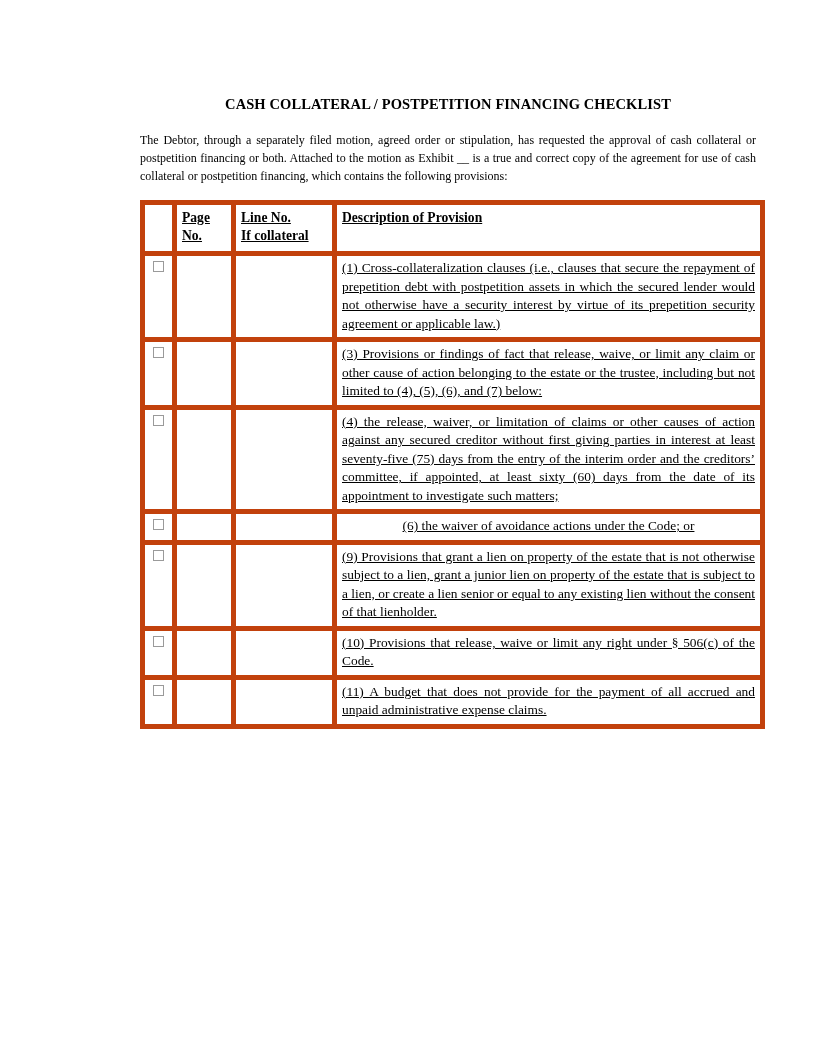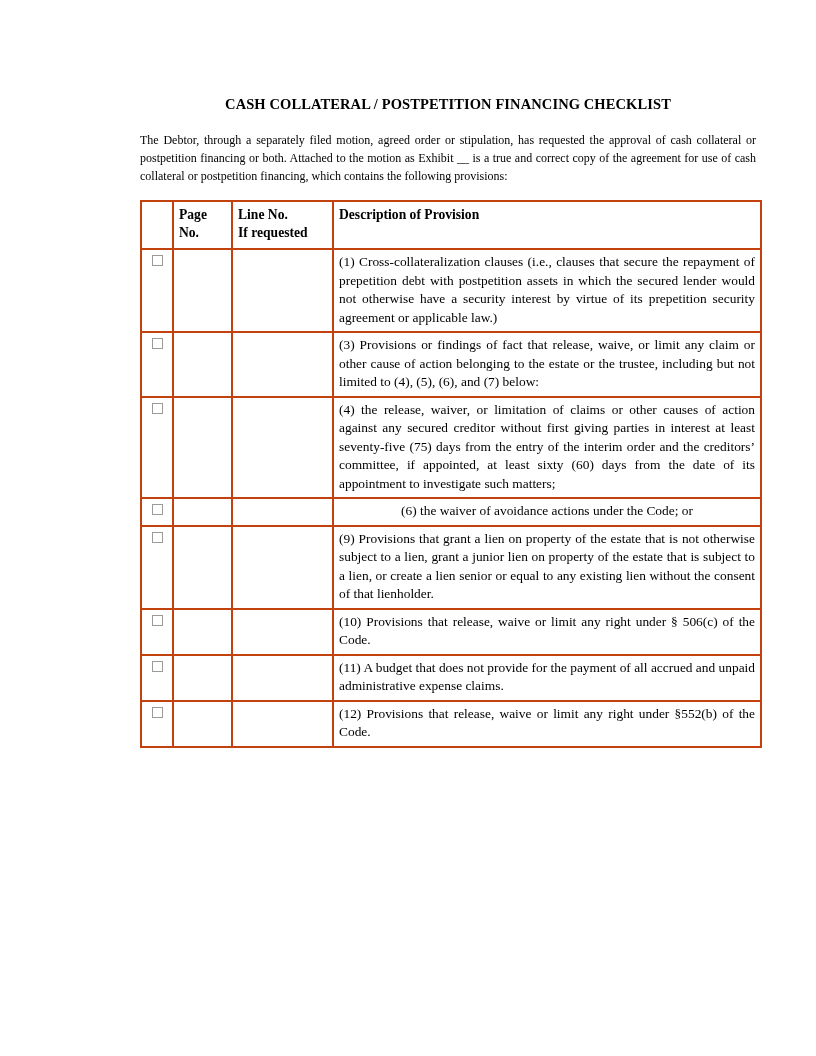--- a/index.html
+++ b/index.html
@@ -37,25 +37,26 @@
     text-justify: inter-word;
     margin: 0 0 14px 0;
   }
   table.checklist {
     border-collapse: collapse;
     width: 620px;
     margin: 0 auto;
     table-layout: fixed;
   }
   table.checklist td, table.checklist th {
-    border: 2px solid #c2410c;
+    border: 5px solid #c2410c;
     vertical-align: top;
     padding: 3px 5px 4px 5px;
     font-size: 13.4px;
     line-height: 1.38;
+    text-decoration: underline;
   }
   table.checklist th {
     font-weight: bold;
     text-align: left;
     font-size: 13.6px;
     padding-top: 4px;
     padding-bottom: 5px;
   }
   col.c-check { width: 32px; }
   col.c-page  { width: 59px; }
@@ -103,21 +104,21 @@
     </colgroup>
     <thead>
       <tr>
         <th></th>
         <th class="hdr-page">
           <span>Page</span>
           <span>No.</span>
         </th>
         <th class="hdr-page">
           <span>Line No.</span>
-          <span>If requested</span>
+          <span>If collateral</span>
         </th>
         <th>Description of Provision</th>
       </tr>
     </thead>
     <tbody>
 
       <tr>
         <td class="cell-check"><span class="checkbox-glyph"></span></td>
         <td></td>
         <td></td>
@@ -163,23 +164,17 @@
         <td class="desc">(10) Provisions that release, waive or limit any right under § 506(c) of the Code.</td>
       </tr>
 
       <tr>
         <td class="cell-check"><span class="checkbox-glyph"></span></td>
         <td></td>
         <td></td>
         <td class="desc">(11) A budget that does not provide for the payment of all accrued and unpaid administrative expense claims.</td>
       </tr>
 
-      <tr>
-        <td class="cell-check"><span class="checkbox-glyph"></span></td>
-        <td></td>
-        <td></td>
-        <td class="desc">(12) Provisions that release, waive or limit any right under §552(b) of the Code.</td>
-      </tr>
 
     </tbody>
   </table>
 
 </div>
 
 </body></html>

